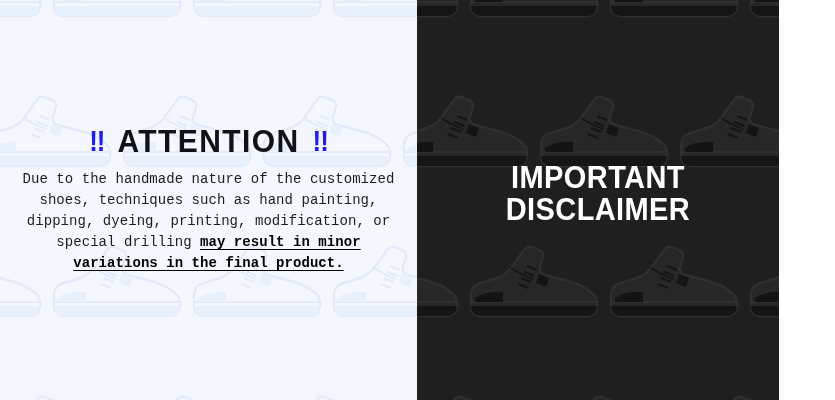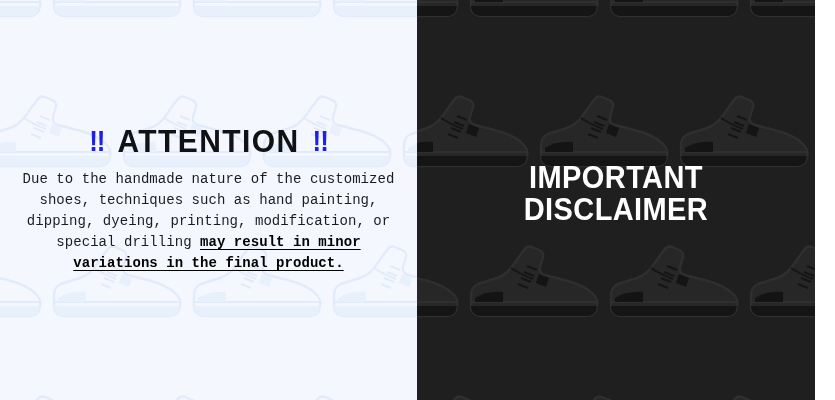--- a/index.html
+++ b/index.html
@@ -20,21 +20,21 @@
   
   .panel {
     position:relative;
     height:400px;
     overflow:hidden;
     display:flex;
     align-items:center;
     justify-content:center;
   }
   #panel-attention  { width:417px; background:#f4f8fe; }
-  #panel-disclaimer { width:398px; background:#1f1f1f; }
+  #panel-disclaimer { width:362px; background:#1f1f1f; }
 
   .pattern {
     position:absolute;
     top:-40px; left:-30px;
     width:520px; height:520px;
     pointer-events:none;
     z-index:0;
   }
 
   .panel-content {

